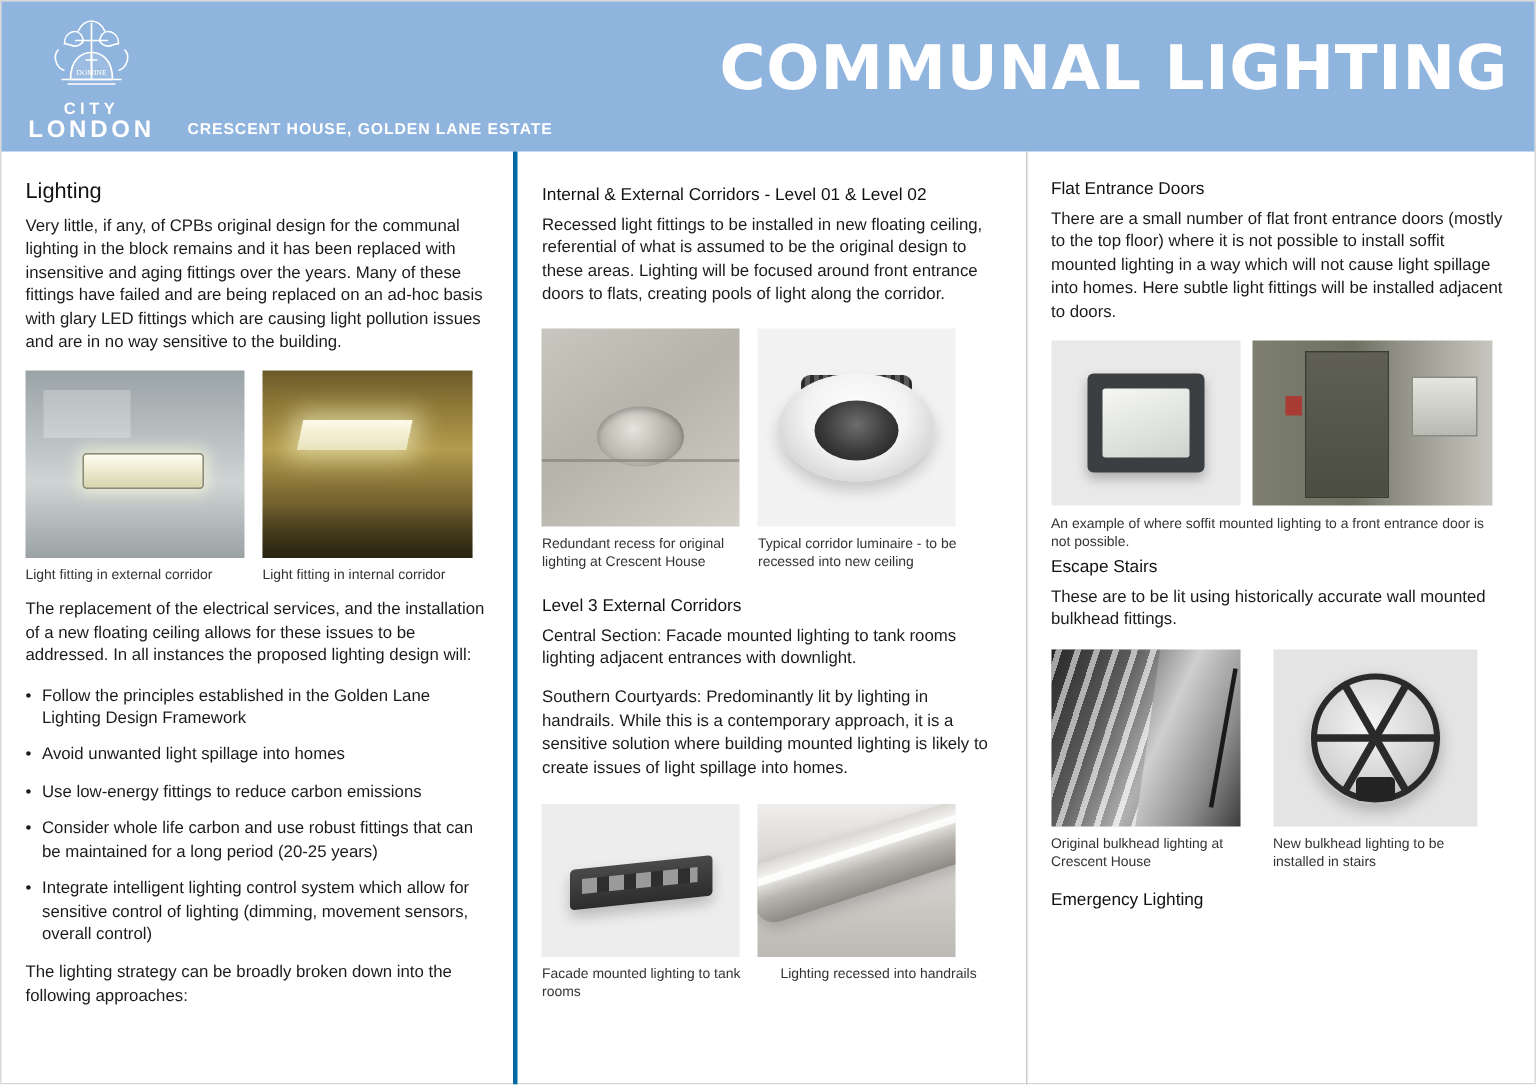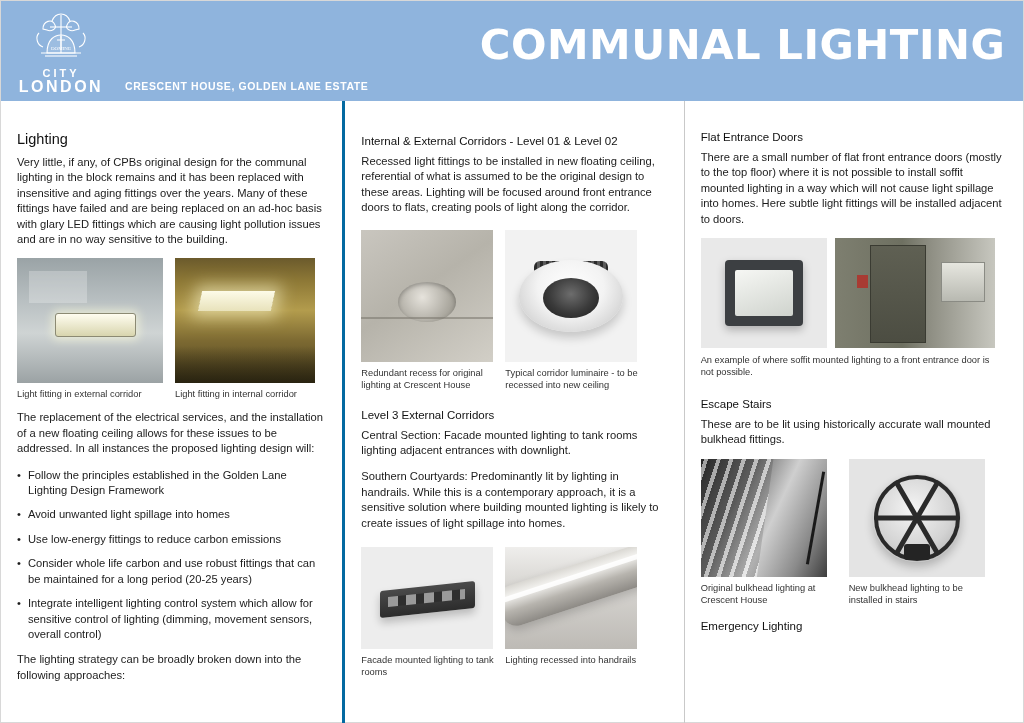--- a/index.html
+++ b/index.html
@@ -75,21 +75,21 @@
 
   
   .columns {
     position: relative;
     display: flex;
     height: 622px;
     box-sizing: border-box;
   }
   .col {
     box-sizing: border-box;
-    padding: 28px 16px 0 16px;
+    padding: 17px 16px 0 16px;
     position: relative;
   }
   .col-1 { width: 342px; }
   .col-2 { width: 342px; border-left: 3px solid #0369a1; }
   .col-3 { width: 340px; border-left: 1px solid #c9c9c9; }
 
   h2.section-title {
     font-size: 14.5px;
     font-weight: normal;
     margin: 2px 0 8px 0;
@@ -465,21 +465,21 @@
             <div class="fac-body"></div>
             <div class="fac-cells"></div>
           </div>
           <div class="cap" style="width:136px;">Facade mounted lighting to tank rooms</div>
         </div>
         <div class="fig">
           <div class="ph photo-handrail" style="width:132px;height:102px;">
             <div class="rail"></div>
             <div class="rail-hi"></div>
           </div>
-          <div class="cap" style="width:136px;">Lighting recessed into handrails</div>
+          <div class="cap" style="width:136px;margin-left:15px;">Lighting recessed into handrails</div>
         </div>
       </div>
     </div>
 
     <div class="col col-3">
       <h3 class="sub-title" style="margin-top:2px;">Flat Entrance Doors</h3>
       <p class="body">There are a small number of flat front entrance doors (mostly to the top floor)  where it is not possible to install soffit mounted lighting in a way which will not cause light spillage into homes. Here subtle light fittings will be installed adjacent to doors.</p>
 
       <div class="fig-row" style="margin-top:6px;">
         <div class="fig">
@@ -491,21 +491,21 @@
         <div class="fig">
           <div class="ph photo-door" style="width:160px;height:110px;">
             <div class="door"></div>
             <div class="panelbox"></div>
             <div class="redbox"></div>
           </div>
         </div>
       </div>
       <div class="cap" style="width:300px;margin-top:4px;">An example of where soffit mounted lighting to a front entrance door is not possible.</div>
 
-      <h3 class="sub-title" style="margin-top:20px;">Escape Stairs</h3>
+      <h3 class="sub-title" style="margin-top:5px;">Escape Stairs</h3>
       <p class="body">These are to be lit using historically accurate wall mounted bulkhead fittings.</p>
 
       <div class="fig-row" style="margin-top:10px;">
         <div class="fig">
           <div class="ph photo-stairs" style="width:126px;height:118px;"></div>
           <div class="cap" style="width:140px;">Original bulkhead lighting at Crescent House</div>
         </div>
         <div class="fig">
           <div class="ph photo-cage" style="width:136px;height:118px;">
             <div class="cage-base"></div>

